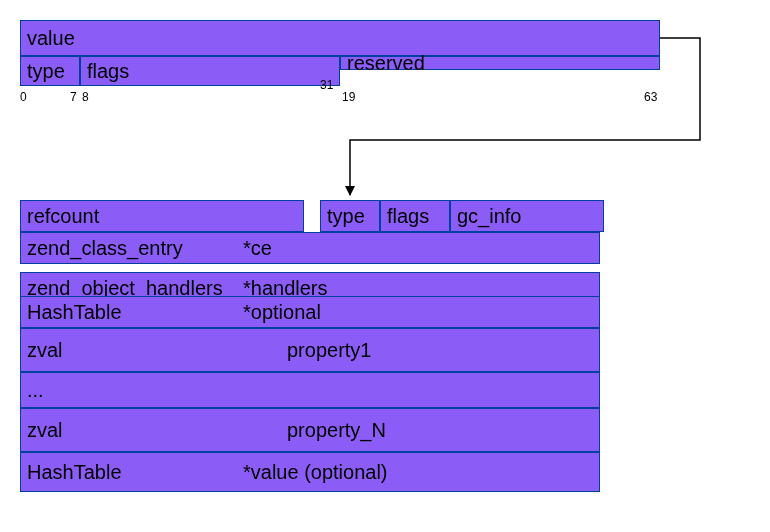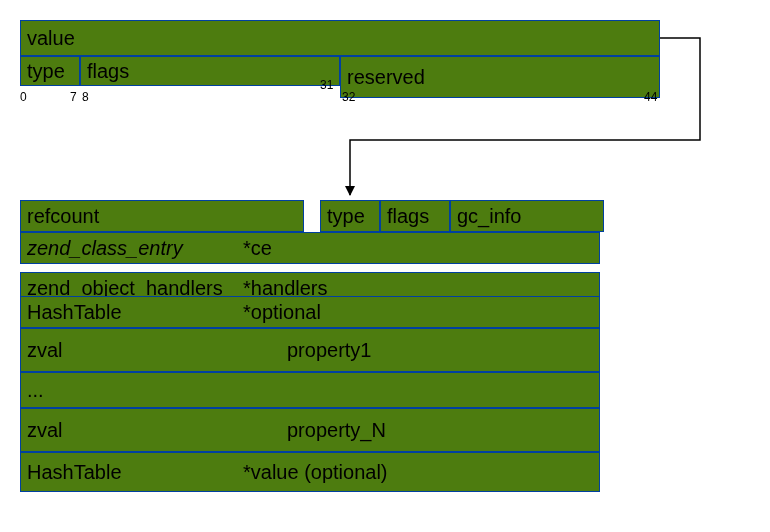--- a/index.html
+++ b/index.html
@@ -9,21 +9,21 @@
     width: 770px;
     height: 532px;
     position: relative;
     font-family: Arial, Helvetica, sans-serif;
     background: #fff;
     color: #000;
   }
   .box {
     position: absolute;
     border: 1px solid #0040a0;
-    background: #4d7c0f;
+    background: #8b5cf6;
     display: flex;
     align-items: center;
     padding-left: 6px;
     font-size: 20px;
   }
   .bitlabel {
     position: absolute;
     font-size: 12px;
     color: #000;
   }
@@ -36,45 +36,45 @@
     pointer-events: none;
   }
 </style>
 </head>
 <body>
 
 <div class="box" style="left:20px; top:20px; width:640px; height:36px;">value</div>
 
 <div class="box" style="left:20px; top:56px; width:60px; height:30px;">type</div>
 <div class="box" style="left:80px; top:56px; width:260px; height:30px;">flags</div>
-<div class="box" style="left:340px; top:56px; width:320px; height:42px;">reserved</div>
+<div class="box" style="left:340px; top:56px; width:320px; height:14px;">reserved</div>
 
 <div class="bitlabel" style="left:20px;  top:90px;">0</div>
 <div class="bitlabel" style="left:70px;  top:90px;">7</div>
 <div class="bitlabel" style="left:82px;  top:90px;">8</div>
 <div class="bitlabel" style="left:320px; top:78px;">31</div>
-<div class="bitlabel" style="left:342px; top:90px;">32</div>
-<div class="bitlabel" style="left:644px; top:90px;">44</div>
+<div class="bitlabel" style="left:342px; top:90px;">19</div>
+<div class="bitlabel" style="left:644px; top:90px;">63</div>
 
 <svg class="arrow">
   <defs>
     <marker id="ah" viewBox="0 0 10 10" refX="9" refY="5" markerWidth="7" markerHeight="7" orient="auto-start-reverse">
       <path d="M 0 0 L 10 5 L 0 10 z" fill="#000"></path>
     </marker>
   </defs>
   <path d="M 660 38 L 700 38 L 700 140 L 350 140 L 350 195" fill="none" stroke="#000" stroke-width="1.5" marker-end="url(#ah)"></path>
 </svg>
 
 <div class="box" style="left:20px;  top:200px; width:284px; height:32px;">refcount</div>
 <div class="box" style="left:320px; top:200px; width:60px;  height:32px;">type</div>
 <div class="box" style="left:380px; top:200px; width:70px;  height:32px;">flags</div>
 <div class="box" style="left:450px; top:200px; width:154px; height:32px;">gc_info</div>
 
 <div class="box" style="left:20px; top:232px; width:580px; height:32px;">
-  <span style="display:inline-block; width:216px;font-style:italic;">zend_class_entry</span>
+  <span style="display:inline-block; width:216px;">zend_class_entry</span>
   <span>*ce</span>
 </div>
 
 <div class="box" style="left:20px; top:272px; width:580px; height:32px;">
   <span style="display:inline-block; width:216px;">zend_object_handlers</span>
   <span>*handlers</span>
 </div>
 
 <div class="box" style="left:20px; top:296px; width:580px; height:32px;">
   <span style="display:inline-block; width:216px;">HashTable</span>

